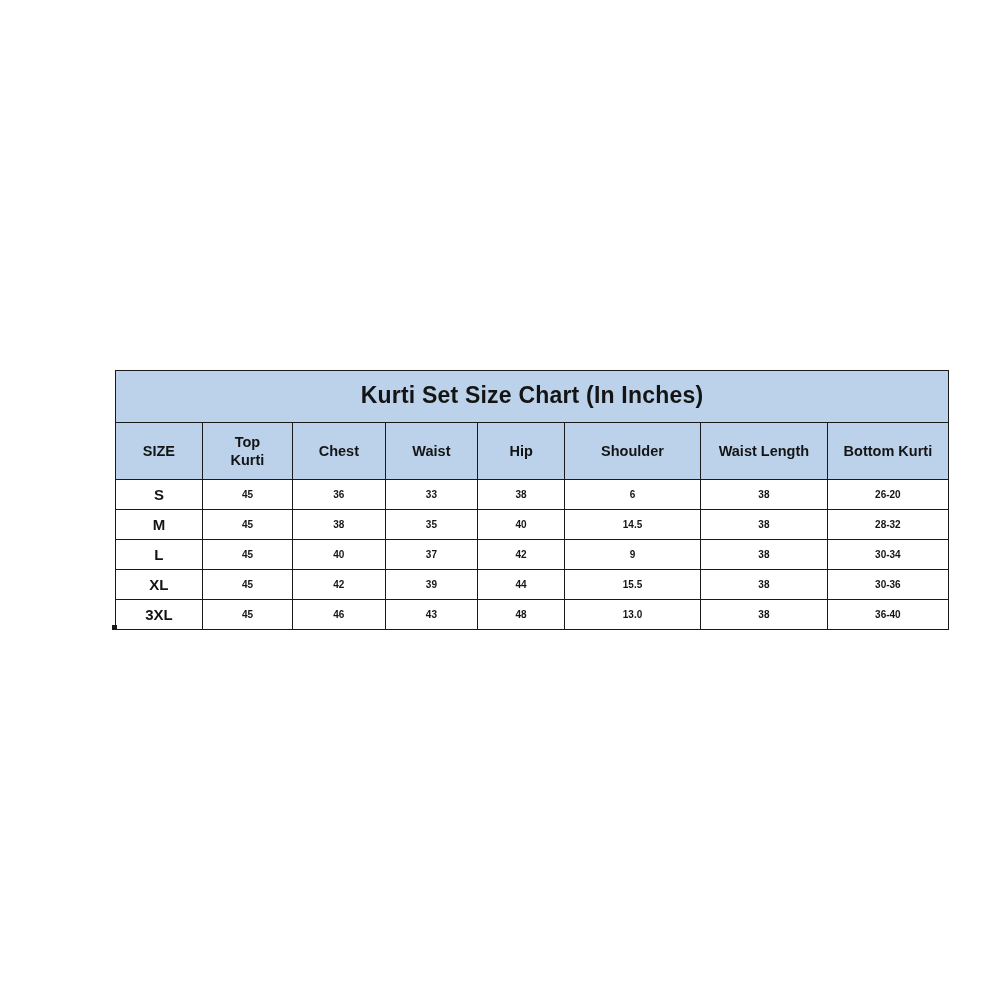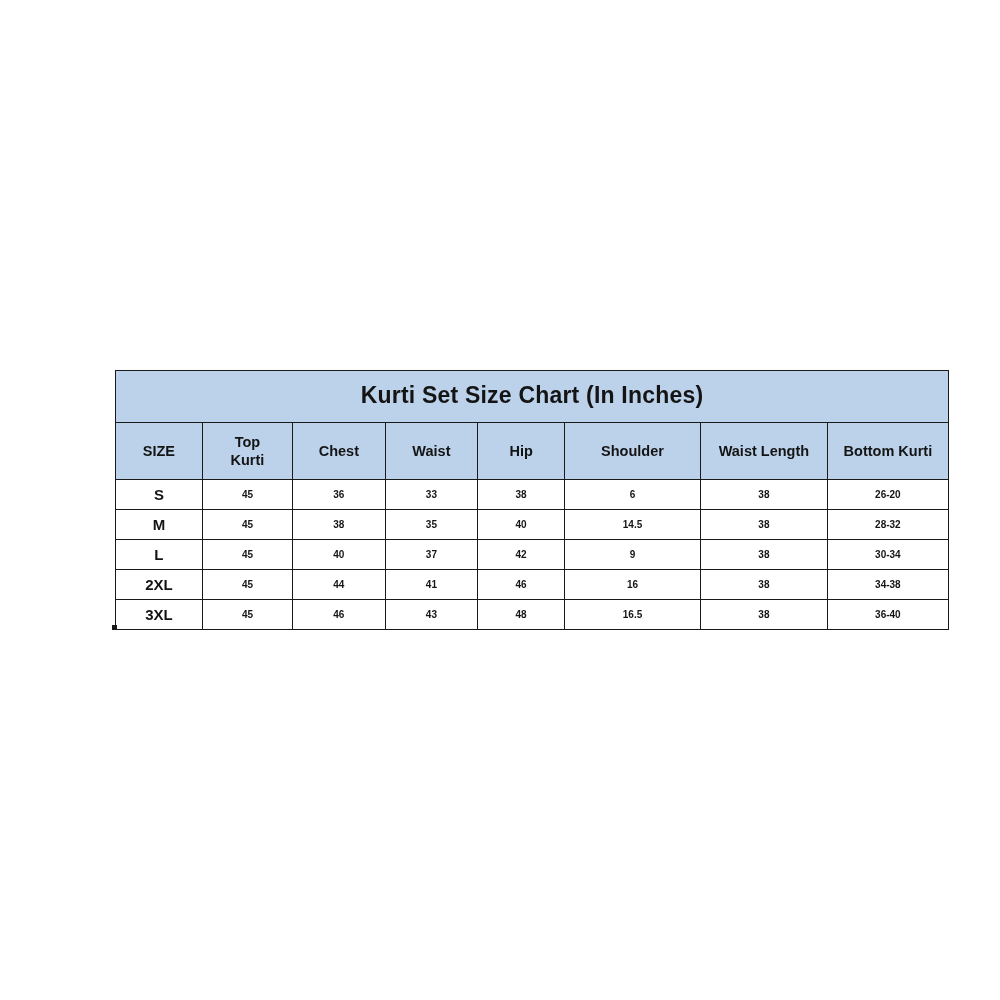--- a/index.html
+++ b/index.html
@@ -132,36 +132,36 @@
         <td class="size-cell">L</td>
         <td class="val-cell">45</td>
         <td class="val-cell">40</td>
         <td class="val-cell">37</td>
         <td class="val-cell">42</td>
         <td class="val-cell">9</td>
         <td class="val-cell">38</td>
         <td class="val-cell">30-34</td>
       </tr>
       <tr>
-        <td class="size-cell">2XL</td>
+        <td class="size-cell">XL</td>
         <td class="val-cell">45</td>
+        <td class="val-cell">42</td>
+        <td class="val-cell">39</td>
         <td class="val-cell">44</td>
-        <td class="val-cell">41</td>
-        <td class="val-cell">46</td>
-        <td class="val-cell">16</td>
+        <td class="val-cell">15.5</td>
         <td class="val-cell">38</td>
-        <td class="val-cell">34-38</td>
+        <td class="val-cell">30-36</td>
       </tr>
       <tr>
         <td class="size-cell">3XL</td>
         <td class="val-cell">45</td>
         <td class="val-cell">46</td>
         <td class="val-cell">43</td>
         <td class="val-cell">48</td>
-        <td class="val-cell">16.5</td>
+        <td class="val-cell">13.0</td>
         <td class="val-cell">38</td>
         <td class="val-cell">36-40</td>
       </tr>
     </tbody>
   </table>
 </div>
 
 <div class="tick"></div>
 
 </body></html>

